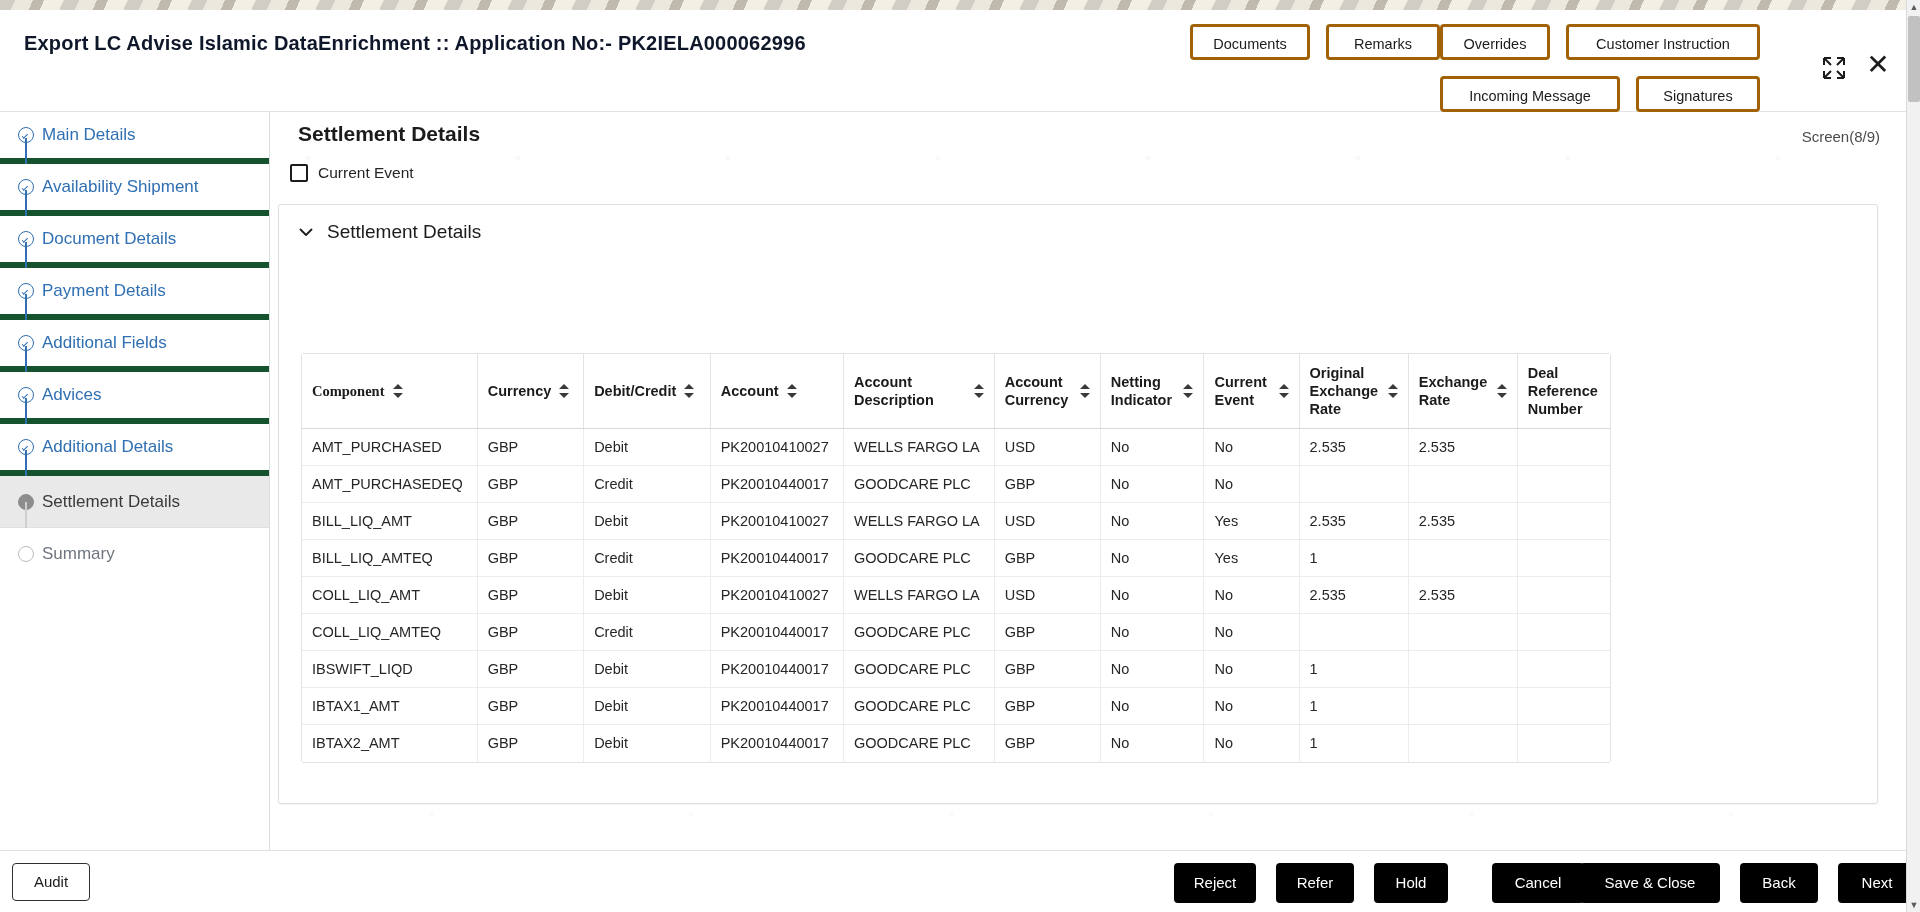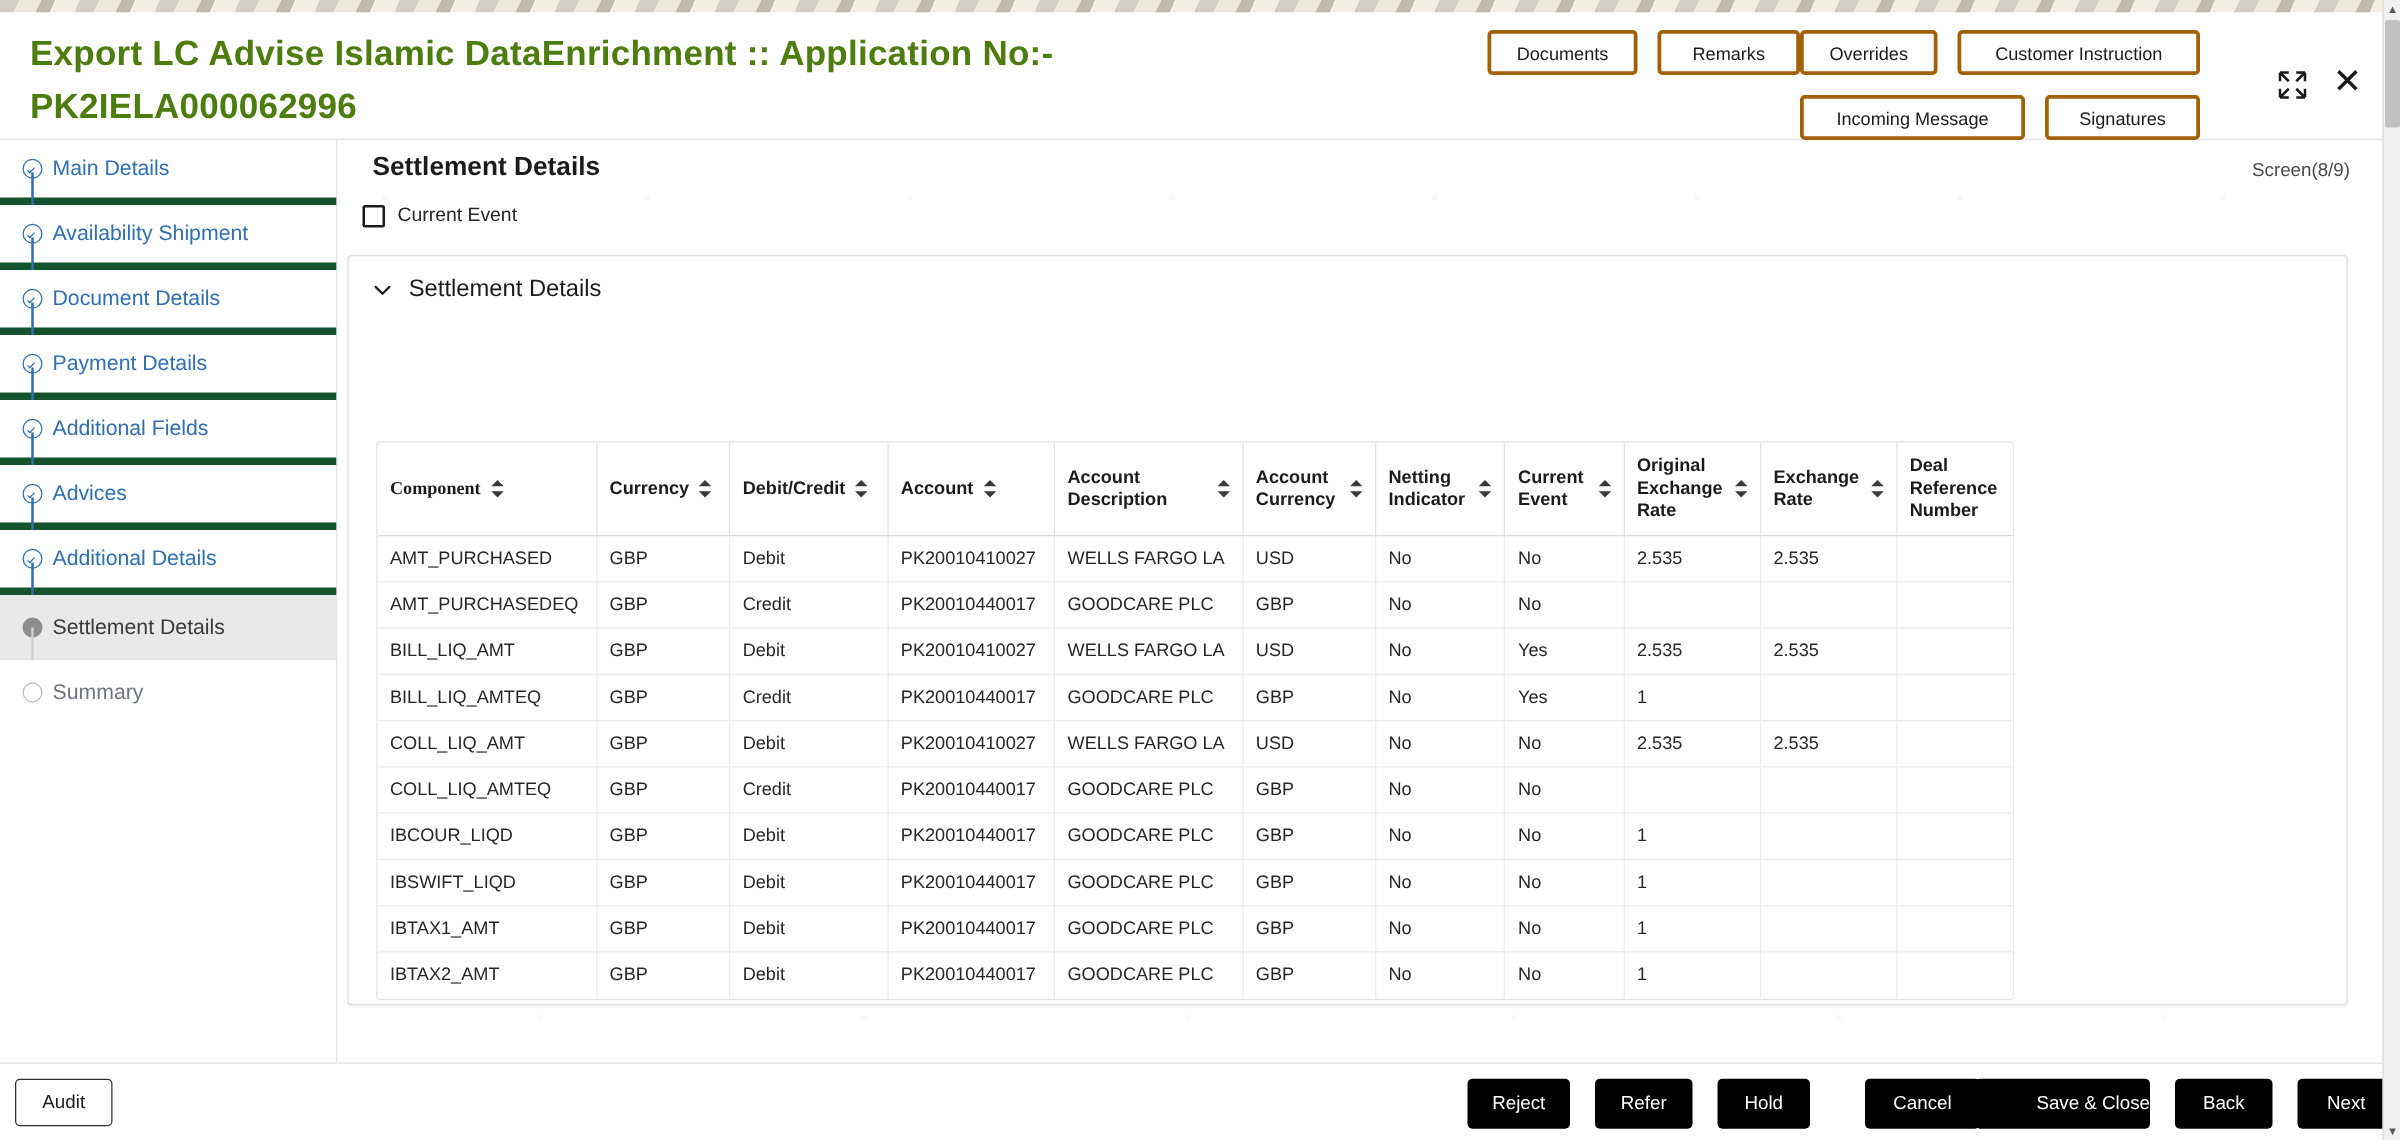--- a/index.html
+++ b/index.html
@@ -36,23 +36,23 @@
     position: absolute;
     top: 10px; left: 0;
     width: 1920px; height: 102px;
     background: #ffffff;
     border-bottom: 1px solid #e3e3e3;
   }
   .page-title {
     position: absolute;
     left: 24px; top: 12px;
     width: 900px;
-    font-size: 28px;
+    font-size: 20px;
     font-weight: bold;
-    color: #4d7c0f;
+    color: #0f172a;
     line-height: 42px;
     letter-spacing: .2px;
   }
 
   .hdr-btn {
     position: absolute;
     height: 36px;
     border: 3px solid #a16207;
     border-radius: 4px;
     background: #ffffff;
@@ -372,21 +372,21 @@
     line-height: 40px;
     text-align: center;
     cursor: pointer;
     border: none;
     white-space: nowrap;
   }
   #fb-reject     { left: 1174px; width: 82px;  }
   #fb-refer      { left: 1276px; width: 78px;  }
   #fb-hold       { left: 1374px; width: 74px;  }
   #fb-cancel     { left: 1468px; width: 92px; margin-left: 24px;  }
-  #fb-saveclose  { left: 1580px; width: 140px; text-align: right; }
+  #fb-saveclose  { left: 1580px; width: 140px; }
   #fb-back       { left: 1740px; width: 78px;  }
   #fb-next       { left: 1838px; width: 78px;  }
 </style>
 </head>
 <body>
 
 <div class="app">
 
   <div class="top-strip"></div>
 
@@ -613,33 +613,20 @@
             <tr>
               <td>COLL_LIQ_AMTEQ</td>
               <td>GBP</td>
               <td>Credit</td>
               <td>PK20010440017</td>
               <td>GOODCARE PLC</td>
               <td>GBP</td>
               <td>No</td>
               <td>No</td>
               <td></td>
-              <td></td>
-              <td></td>
-            </tr>
-            <tr>
-              <td>IBCOUR_LIQD</td>
-              <td>GBP</td>
-              <td>Debit</td>
-              <td>PK20010440017</td>
-              <td>GOODCARE PLC</td>
-              <td>GBP</td>
-              <td>No</td>
-              <td>No</td>
-              <td>1</td>
               <td></td>
               <td></td>
             </tr>
             <tr>
               <td>IBSWIFT_LIQD</td>
               <td>GBP</td>
               <td>Debit</td>
               <td>PK20010440017</td>
               <td>GOODCARE PLC</td>
               <td>GBP</td>

